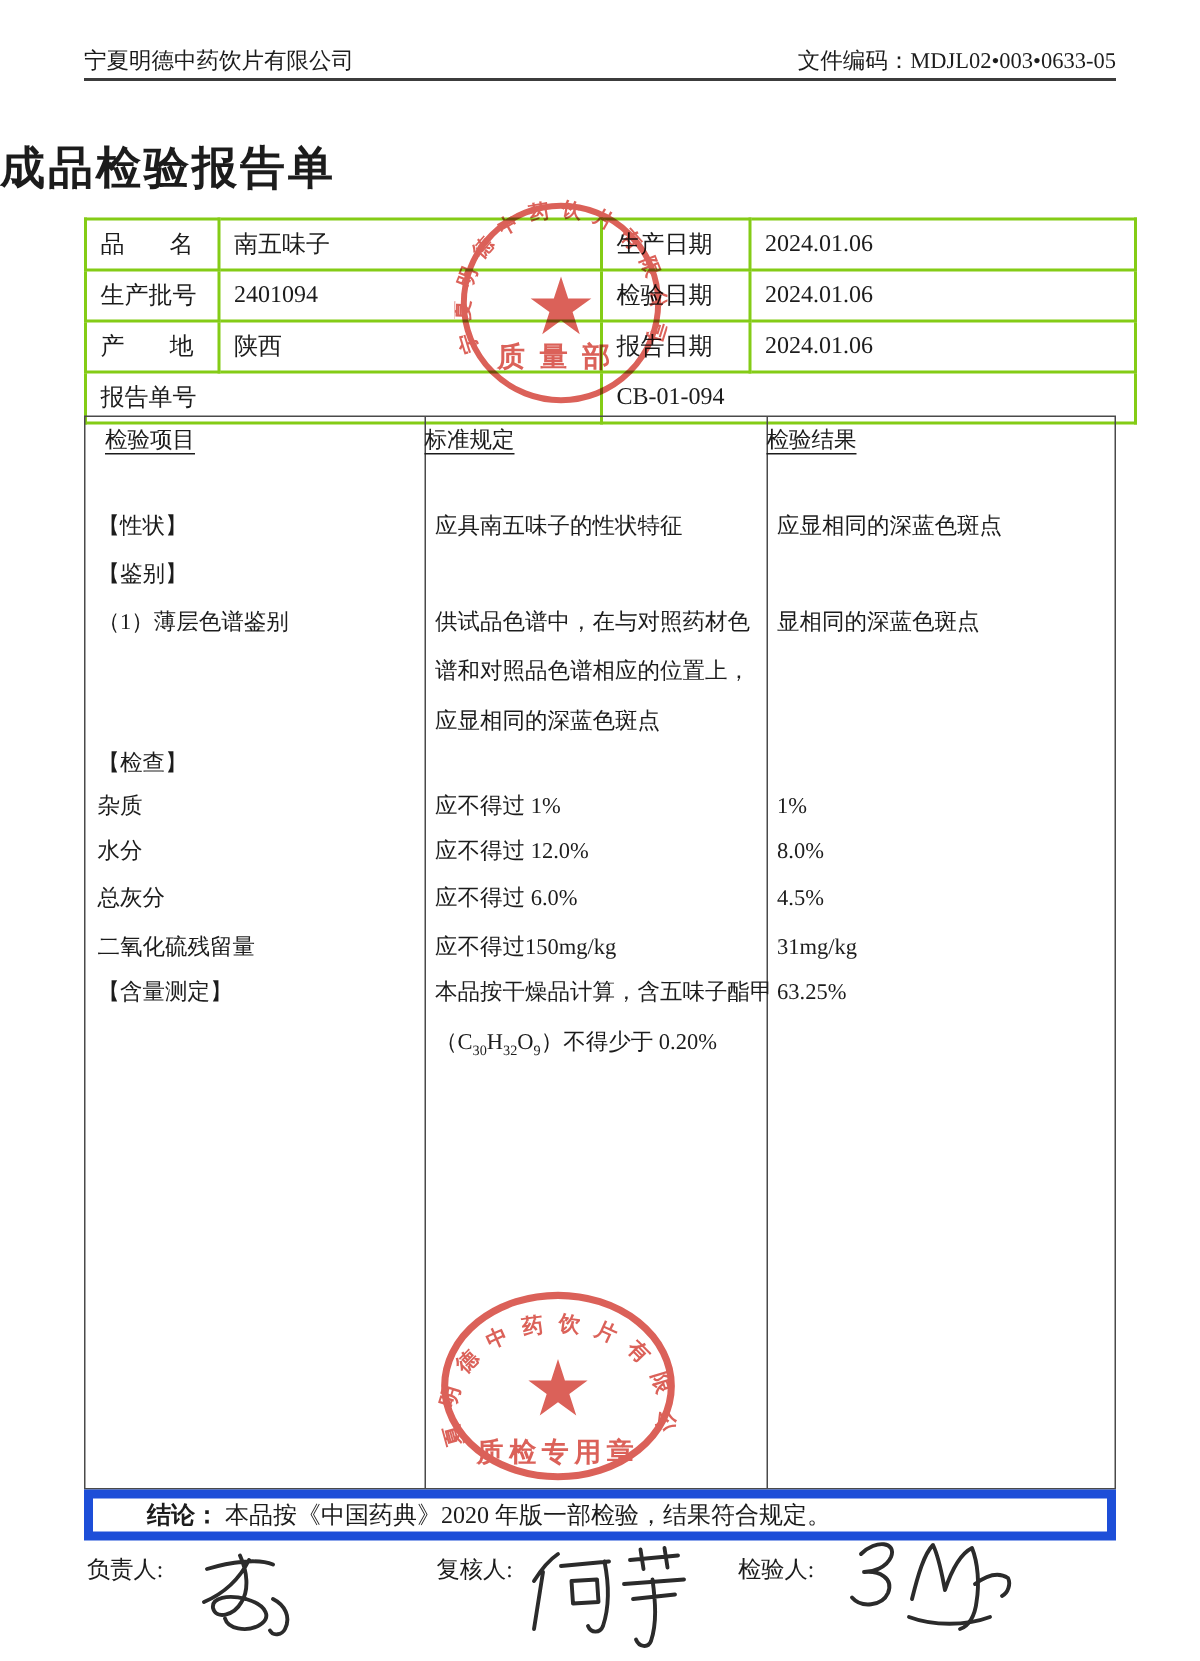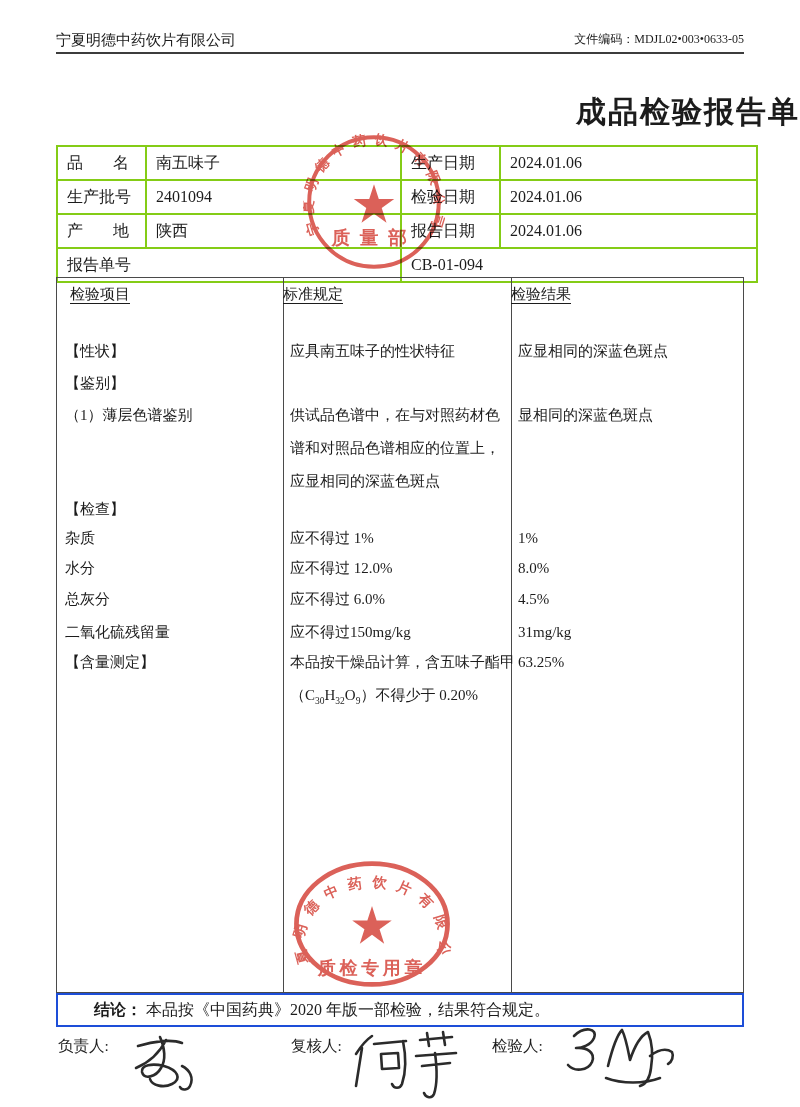--- a/index.html
+++ b/index.html
@@ -1,45 +1,45 @@
 <!DOCTYPE html>
 <html><head>
 <meta charset="utf-8">
 <style>
   html,body{margin:0;padding:0;background:#ffffff;}
   .page{position:relative;width:800px;height:1107px;background:#ffffff;
         font-family:"Liberation Serif","DejaVu Serif",serif;color:#1c1c1c;overflow:hidden;}
 
   
   .hdr-company{position:absolute;left:56px;top:31px;font-size:15px;}
-  .hdr-code{position:absolute;right:56px;top:31px;font-size:12px;white-space:nowrap;}
+  .hdr-code{position:absolute;right:56px;top:31px;font-size:15px;white-space:nowrap;}
   .hdr-rule{position:absolute;left:56px;top:52px;width:688px;height:2px;background:#3c3c3c;}
 
-  .title{position:absolute;left:0;top:92px;width:100%;text-align:right;
+  .title{position:absolute;left:0;top:92px;width:100%;text-align:left;
          font-size:30px;font-weight:bold;letter-spacing:2px;}
 
   
   .info-table{position:absolute;left:56px;top:145px;border-collapse:collapse;table-layout:fixed;}
   .info-table td{border:2px solid #84cc16;height:32px;font-size:16px;
                  padding:0 16px 0 9px;vertical-align:middle;white-space:nowrap;}
   .jl{display:inline-block;width:62px;text-align:justify;text-align-last:justify;}
 
   
   .main{position:absolute;left:56px;top:277px;width:688px;height:716px;
         border:1px solid #4a4a4a;box-sizing:border-box;}
   .vline{position:absolute;top:0;bottom:0;width:1px;background:#4a4a4a;}
   .cell{position:absolute;font-size:15px;white-space:nowrap;line-height:20px;}
   .hd{text-decoration:underline;text-underline-offset:4px;}
   .ctr{text-align:left;}
   .wrap{white-space:normal;line-height:33px;}
   .sub{font-size:9.5px;vertical-align:-4px;}
 
   
   .concl{position:absolute;left:56px;top:993px;width:688px;height:34px;
-         border:2px solid #1d4ed8;box-sizing:border-box;display:flex;align-items:center;
+         border:6px solid #1d4ed8;box-sizing:border-box;display:flex;align-items:center;
          padding-left:36px;font-size:16px;}
   .concl b{margin-right:4px;}
 
   
   .sig-label{position:absolute;font-size:15.5px;}
   svg.sig{position:absolute;}
   svg.sig path{fill:none;stroke:#2b2b2b;stroke-width:2.6;stroke-linecap:round;stroke-linejoin:round;}
 
   
   .stamp{position:absolute;mix-blend-mode:multiply;opacity:0.85;}

